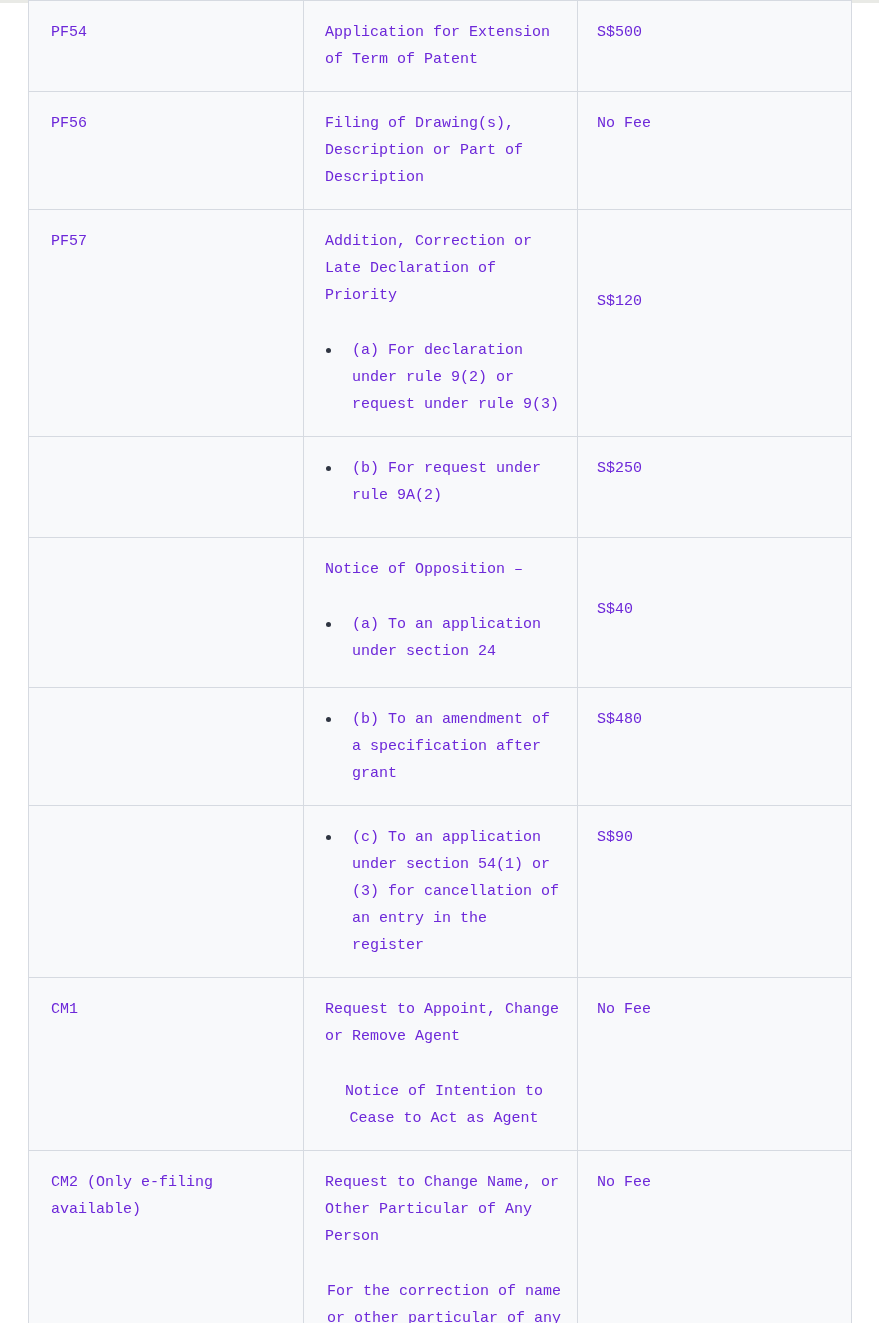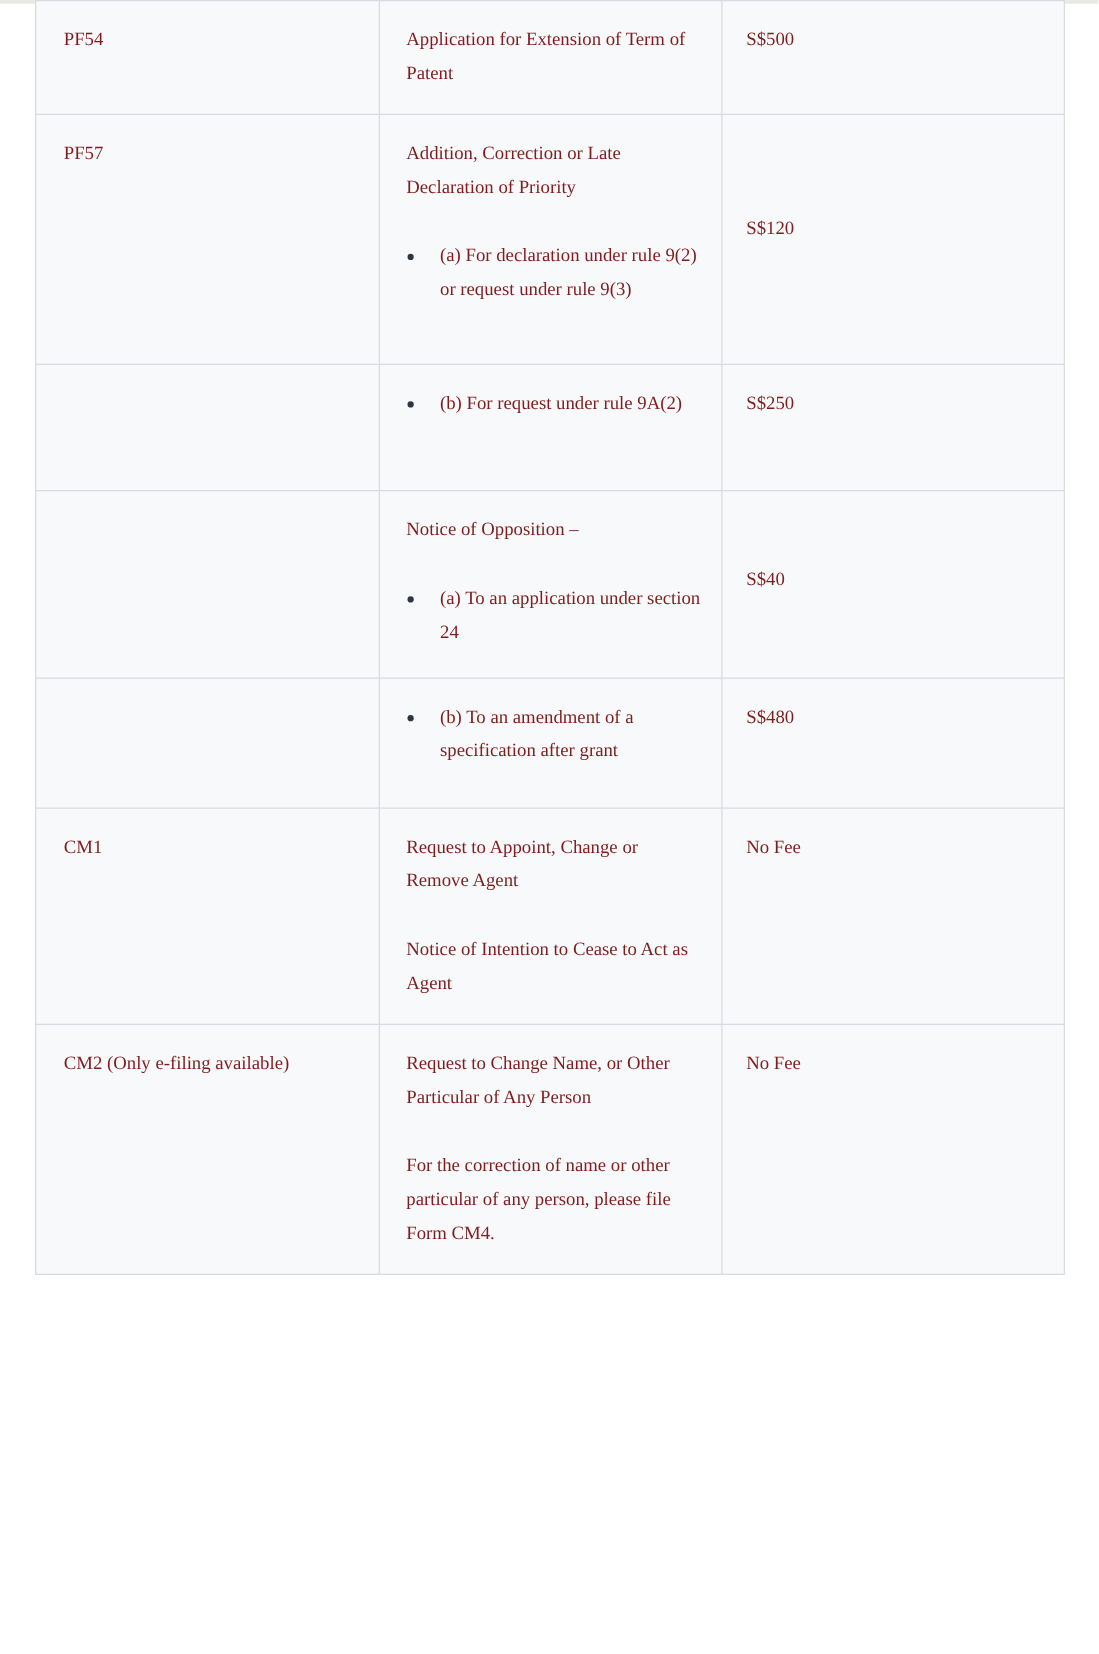--- a/index.html
+++ b/index.html
@@ -38,35 +38,35 @@
   }
 
   .fee-table col.c-form { width: 275px; }
   .fee-table col.c-desc { width: 274px; }
   .fee-table col.c-fee  { width: 274px; }
 
   .fee-table td {
     border: 1px solid #d6dae1;
     background: #f8f9fb;
     vertical-align: top;
-    color: #7f1d1d;
+    color: #6d28d9;
     font-size: 15px;
     line-height: 27px;
     padding: 18px 22px 18px 22px;
-    font-family: Liberation Serif, serif;
+    font-family: Liberation Mono, monospace;
     -webkit-font-smoothing: antialiased;
   }
 
   .fee-table td.cell-form { padding-left: 22px; }
   .fee-table td.cell-desc { padding-left: 21px; padding-right: 14px; }
   .fee-table td.cell-fee  { padding-left: 19px; }
 
   
   .blk { display: block; }
-  .blk + .blk { margin-top: 28px; }
+  .blk + .blk { margin-top: 28px; text-align: center; }
 
   
   ul.bullets {
     list-style: none;
     margin: 0;
     padding: 0;
   }
   ul.bullets.spaced { margin-top: 28px; }
 
   ul.bullets li {
@@ -104,20 +104,29 @@
     <tbody id="table-body">
         <tr style="height: 75px;">
           <td class="cell-form"><span>PF54</span></td>
           <td class="cell-desc">
             <div class="blk">Application for Extension of Term of Patent</div>
           </td>
           <td class="cell-fee">
             <span class="fee-mid">S$500</span>
           </td>
         </tr>
+        <tr style="height: 100px;">
+          <td class="cell-form"><span>PF56</span></td>
+          <td class="cell-desc">
+            <div class="blk">Filing of Drawing(s), Description or Part of Description</div>
+          </td>
+          <td class="cell-fee">
+            <span class="fee-mid">No Fee</span>
+          </td>
+        </tr>
         <tr style="height: 200px; padding-left: 44px;">
           <td class="cell-form"><span>PF57</span></td>
           <td class="cell-desc">
             <div class="blk">Addition, Correction or Late Declaration of Priority</div>
             <ul class="bullets spaced">
               <li>(a) For declaration under rule 9(2) or request under rule 9(3)</li>
             </ul>
           </td>
           <td class="cell-fee">
             <span class="fee-mid" style="margin-top: 60px;">S$120</span>
@@ -150,20 +159,31 @@
           <td class="cell-form"></td>
           <td class="cell-desc">
             <ul class="bullets">
               <li>(b) To an amendment of a specification after grant</li>
             </ul>
           </td>
           <td class="cell-fee">
             <span class="fee-mid">S$480</span>
           </td>
         </tr>
+        <tr style="height: 152px;">
+          <td class="cell-form"></td>
+          <td class="cell-desc">
+            <ul class="bullets">
+              <li>(c) To an application under section 54(1) or (3) for cancellation of an entry in the register</li>
+            </ul>
+          </td>
+          <td class="cell-fee">
+            <span class="fee-mid">S$90</span>
+          </td>
+        </tr>
         <tr style="height: 147px;">
           <td class="cell-form"><span>CM1</span></td>
           <td class="cell-desc">
             <div class="blk">Request to Appoint, Change or Remove Agent</div>
             <div class="blk">Notice of Intention to Cease to Act as Agent</div>
           </td>
           <td class="cell-fee">
             <span class="fee-mid">No Fee</span>
           </td>
         </tr>

